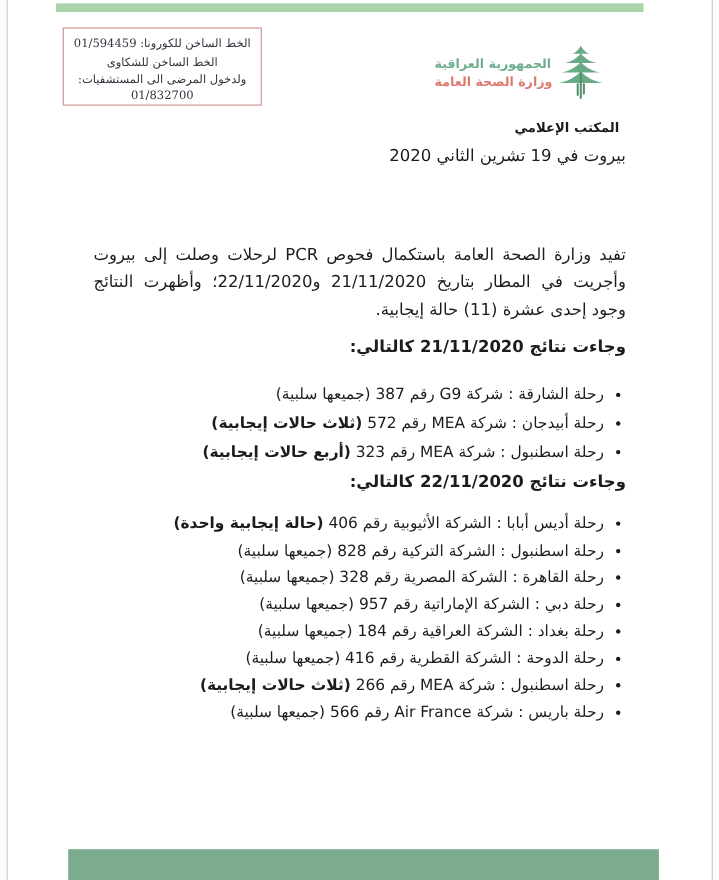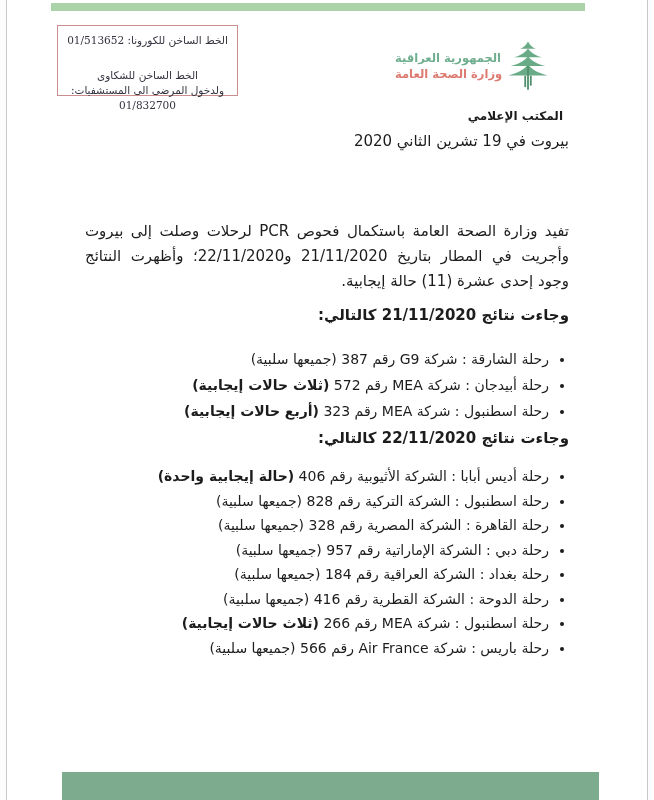--- a/index.html
+++ b/index.html
@@ -38,21 +38,21 @@
     border: 1px solid #c98e8e;
     direction: rtl;
     text-align: center;
     font-family: "DejaVu Serif", "DejaVu Sans", sans-serif;
     font-size: 10.5px;
     color: #33333f;
     box-sizing: border-box;
   }
   .hotline-box p { margin: 0; line-height: 15px; }
   .hotline-box .l1 { margin-top: 7px; }
-  .hotline-box .l2 { margin-top: 20px; }
+  .hotline-box .l2 { margin-top: 2px; }
   .logo {
     position: absolute;
     left: 388px; top: 40px;
     display: flex;
     align-items: center;
     gap: 5px;
   }
   .logo-text {
     direction: rtl;
     text-align: left;
@@ -125,21 +125,21 @@
   .cedar { display: block; }
 </style>
 </head>
 <body>
 
 <div class="page">
 
   <div class="top-bar"></div>
 
   <div class="hotline-box">
-    <p class="l1">الخط الساخن للكورونا: 01/513652</p>
+    <p class="l1">الخط الساخن للكورونا: 01/594459</p>
     <p class="l2">الخط الساخن للشكاوى</p>
     <p class="l3">ولدخول المرضى الى المستشفيات: 01/832700</p>
   </div>
 
   <div class="logo">
     <div class="logo-text">
       <div class="logo-green">الجمهورية العراقية</div>
       <div class="logo-red">وزارة الصحة العامة</div>
     </div>
     <svg class="cedar" width="42" height="52" viewBox="0 0 60 74" xmlns="http://www.w3.org/2000/svg">

